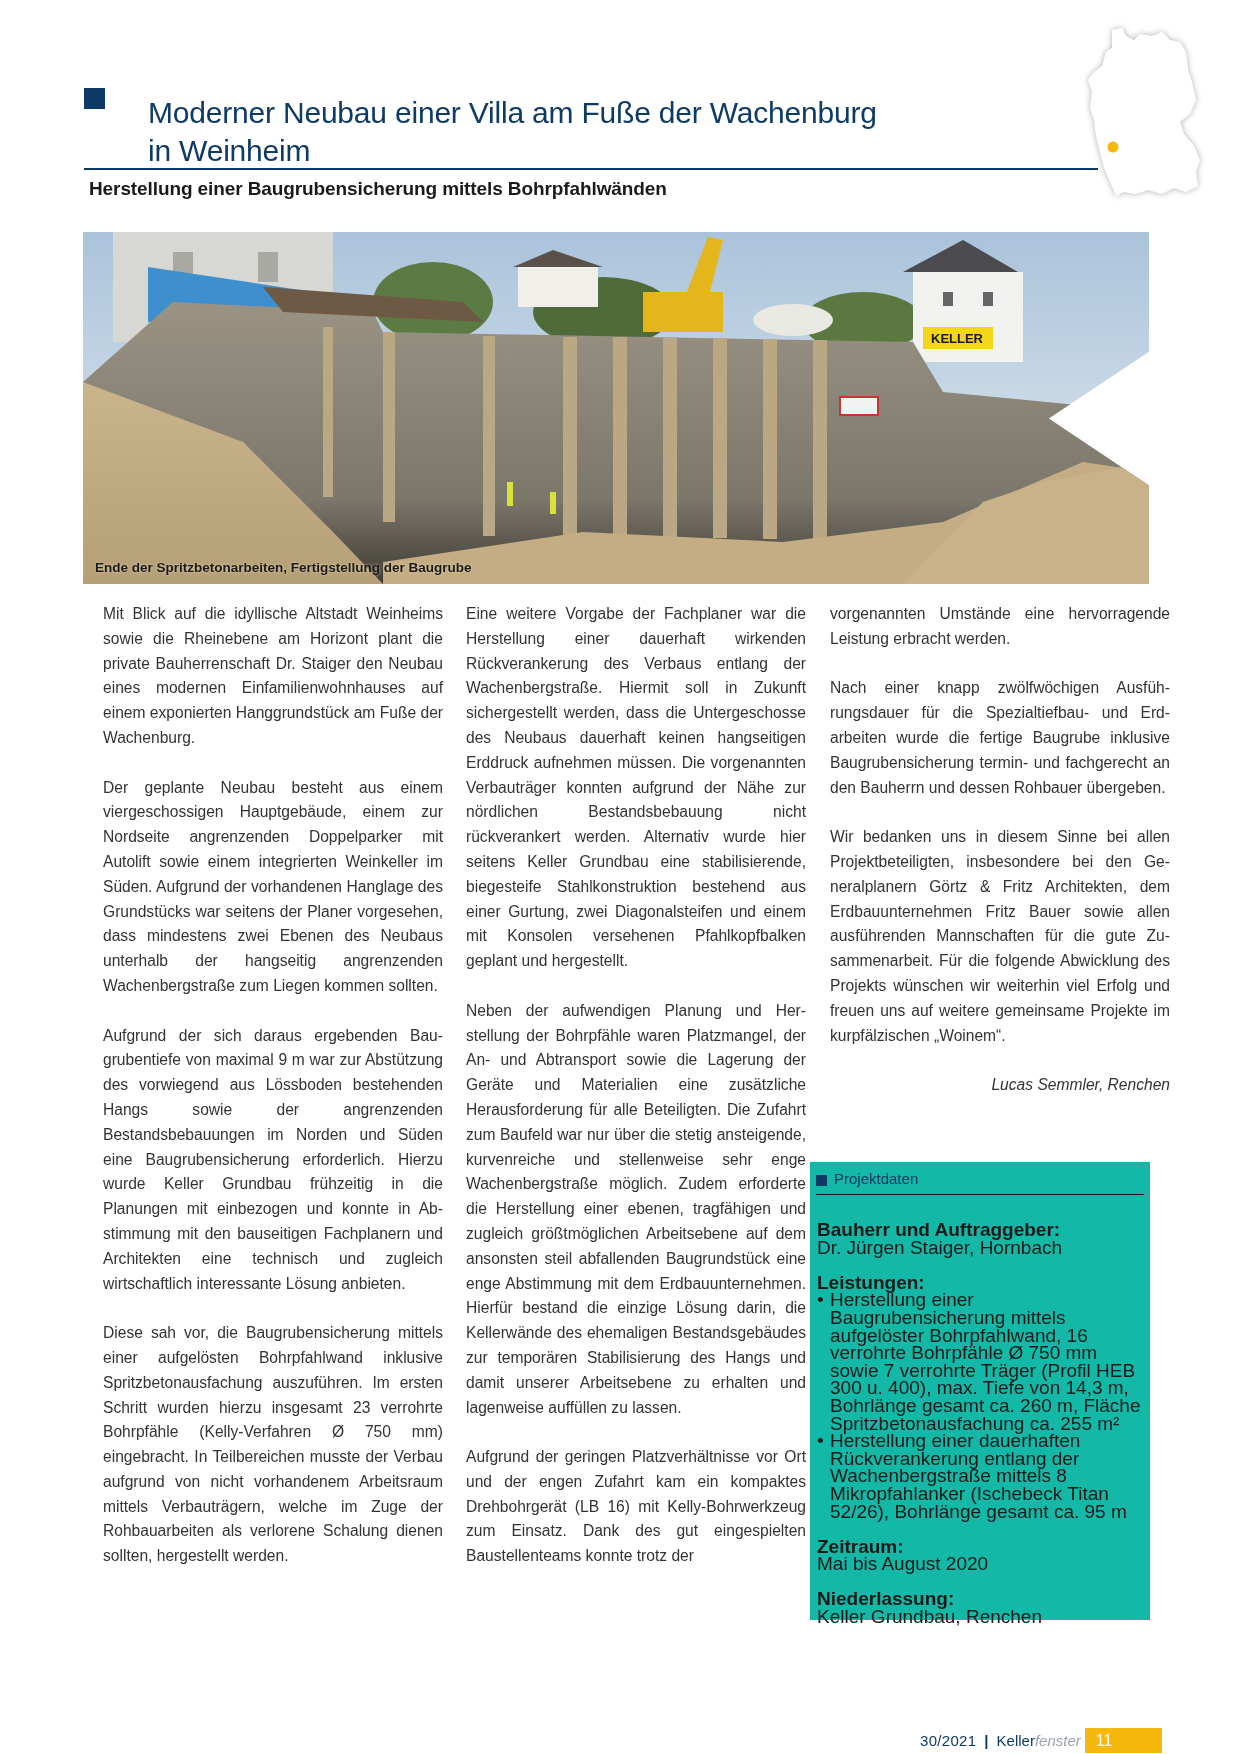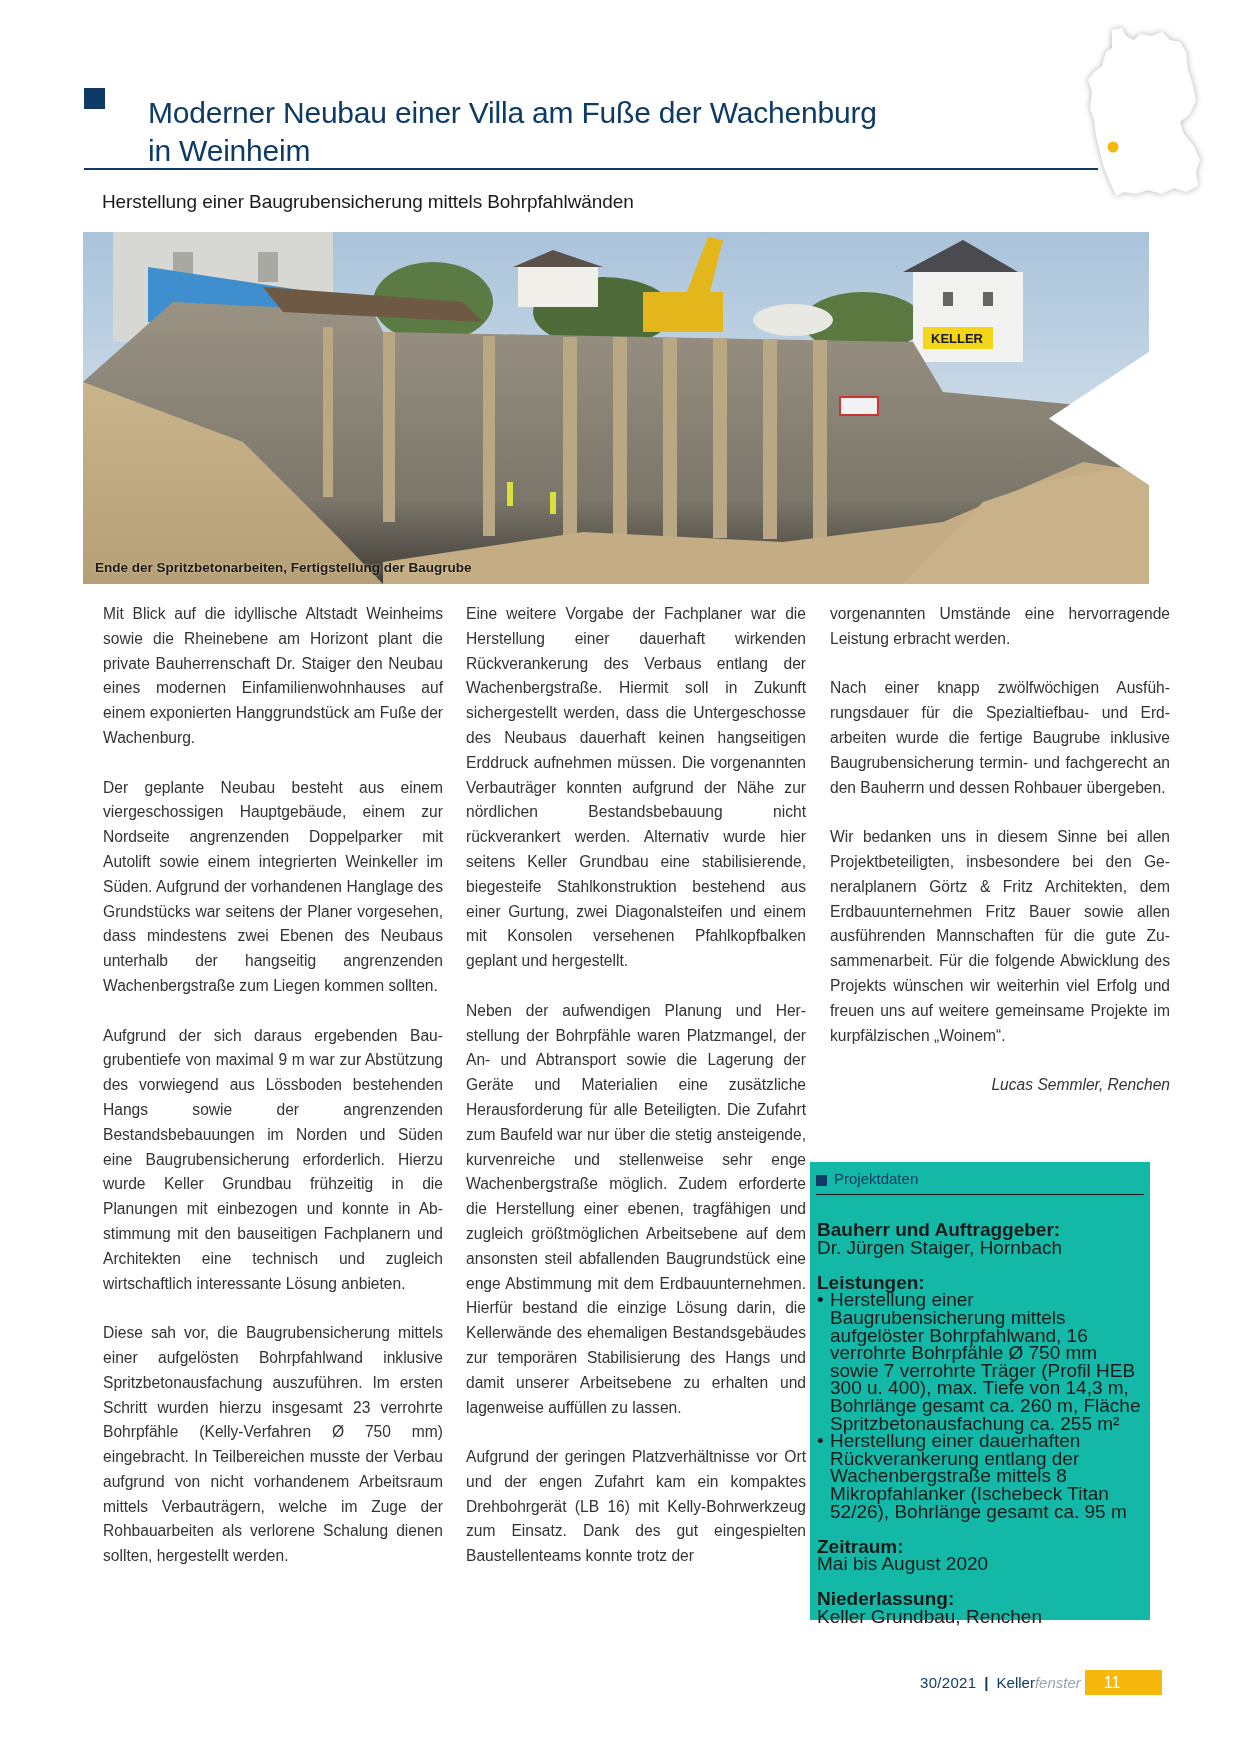--- a/index.html
+++ b/index.html
@@ -4,21 +4,21 @@
 <style>
   html, body { margin: 0; padding: 0; background: #ffffff; }
   body { width: 1240px; height: 1754px; position: relative; overflow: hidden;
          font-family: "Liberation Sans", sans-serif; color: #2a2a2a; }
 
   .title-square { position: absolute; left: 84px; top: 88px; width: 21px; height: 21px; background: #0e3a66; }
   .title { position: absolute; left: 132px; top: 78px; width: 820px; margin: 16px;
            font-family: "Liberation Sans", sans-serif; font-weight: normal;
            font-size: 30px; line-height: 38px; color: #0e3a66; letter-spacing: -0.2px; }
   .rule { position: absolute; left: 84px; top: 168px; width: 1014px; height: 2px; background: #0e3a66; }
-  .subtitle { position: absolute; left: 89px; top: 178px; margin: 13px; font-weight: normal;
+  .subtitle { position: absolute; left: 89px; top: 178px; margin: 0; font-weight: bold;
               font-size: 19px; color: #1a1a1a; letter-spacing: -0.1px; }
 
   
   .map { position: absolute; left: 1070px; top: 22px; width: 150px; height: 190px; }
   .map svg { width: 100%; height: 100%; }
 
   
   .photo { position: absolute; left: 83px; top: 232px; width: 1066px; height: 352px; overflow: hidden;
            clip-path: polygon(0 0, 100% 0, 100% 34%, 90.6% 53%, 100% 72%, 100% 100%, 0 100%); }
   .photo svg { width: 100%; height: 100%; display: block; }
@@ -40,26 +40,26 @@
   .projhead .sq { position: absolute; left: 0; top: 7px; width: 11px; height: 11px; background: #0e3a66; }
   .projhead .lbl { position: absolute; left: 18px; top: 2px; font-size: 15px; color: #0e3a66; }
   .projbody { position: absolute; left: 7px; top: 59px; right: 8px; font-size: 19px; line-height: 17.6px; color: #1a1a1a; }
   .projbody .h { font-weight: bold; }
   .projbody .blk { margin-bottom: 17.6px; }
   .projbody ul { margin: 0; padding: 0; list-style: none; }
   .projbody li { position: relative; padding-left: 13px; }
   .projbody li::before { content: "•"; position: absolute; left: 0; top: 0; }
 
   
-  .footer { position: absolute; top: 1670px; left: 920px; height: 25px; display: flex; align-items: center; font-size: 15px; justify-content: center; }
+  .footer { position: absolute; top: 1728px; left: 920px; height: 25px; display: flex; align-items: center; font-size: 15px; justify-content: center; }
   .issue { color: #0e3a66; letter-spacing: 0.3px; }
   .sep { color: #0e3a66; margin: 0 8px; font-weight: bold; }
   .brand { color: #0e3a66; }
   .brand2 { color: #9aa3ad; font-style: italic; margin-right: 4px; }
-  .pagenum { background: #f6b80c; color: #ffffff; width: 77px; height: 25px; line-height: 25px; padding-left: 19px; box-sizing: border-box; font-size: 16px; }
+  .pagenum { background: #f6b80c; color: #ffffff; width: 77px; height: 25px; line-height: 25px; padding-left: 11px; box-sizing: border-box; font-size: 16px; }
 </style>
 </head>
 <body>
 
 <div class="title-square"></div>
 <h1 class="title">
   <span>Moderner Neubau einer Villa am Fuße der Wachenburg</span><br>
   <span>in Weinheim</span>
 </h1>
 <div class="rule"></div>

